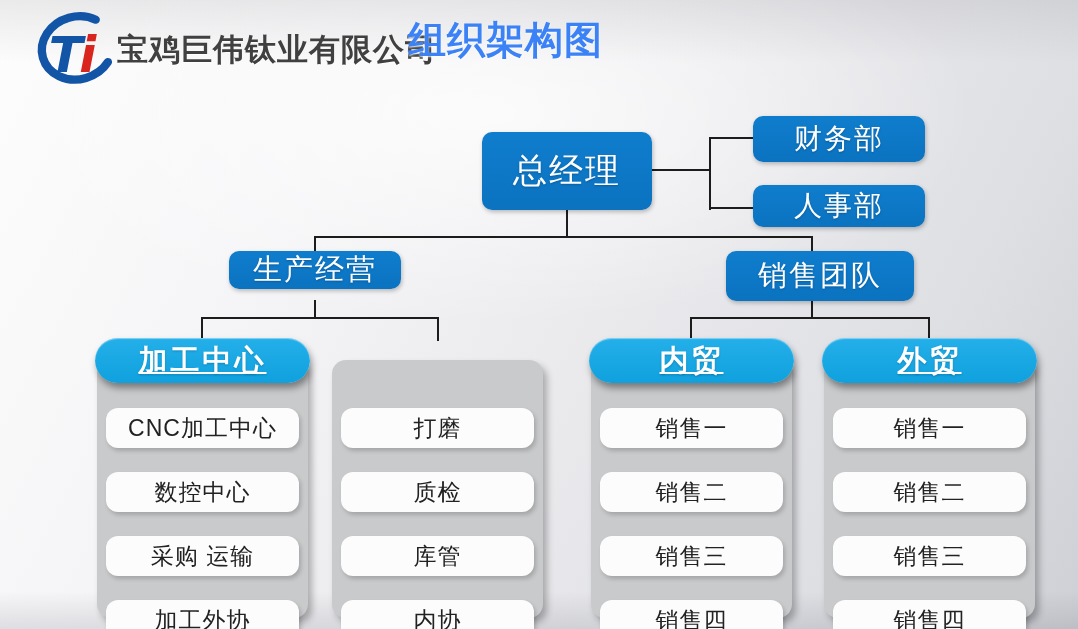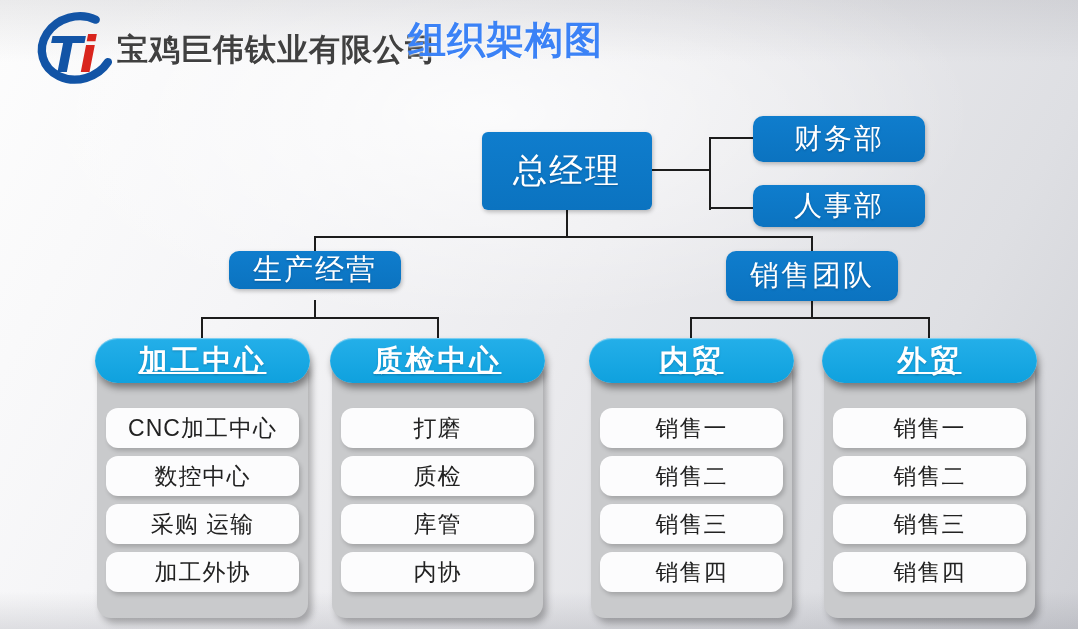--- a/index.html
+++ b/index.html
@@ -28,36 +28,36 @@
   
   .line{position:absolute;background:#1c1c1c;}
   
   .node{
     position:absolute;display:flex;align-items:center;justify-content:center;
     background:linear-gradient(180deg,#0f7dcd 0%,#0b73c0 100%);
     border-radius:10px;color:#fff;letter-spacing:2px;
     box-shadow:1px 2px 4px rgba(0,0,0,.25);
     text-shadow:0 1px 2px rgba(0,40,80,.35);
   }
-  .node-root{left:482px;top:132px;width:170px;height:78px;font-size:34px;border-radius:6px;}
+  .node-root{left:482px;top:132px;width:170px;height:78px;font-size:34px;}
   .node-finance{left:753px;top:116px;width:172px;height:46px;font-size:28px;}
   .node-hr{left:753px;top:185px;width:172px;height:42px;font-size:28px;}
   .node-production{left:229px;top:251px;width:172px;height:38px;font-size:29px;}
-  .node-sales{left:726px;top:251px;width:172px;height:50px;font-size:29px;}
+  .node-sales{left:726px;top:251px;width:188px;height:50px;font-size:29px;}
   
   .column{position:absolute;top:338px;height:280px;}
   .col-1{left:95px;width:215px;}
   .col-2{left:330px;width:215px;}
   .col-3{left:589px;width:205px;}
   .col-4{left:822px;width:215px;}
   .panel{
     position:absolute;left:2px;right:2px;top:22px;bottom:0;
     background:#c9cacc;border-radius:14px;
     box-shadow:4px 5px 7px rgba(0,0,0,.28);
-    display:flex;flex-direction:column;gap:8px;padding:48px 9px 0 9px;box-sizing:border-box;
+    display:flex;flex-direction:column;gap:24px;padding:48px 9px 0 9px;box-sizing:border-box;
   }
   .pill{
     position:absolute;left:0;right:0;top:0;height:45px;z-index:2;
     background:linear-gradient(180deg,#24afe9 0%,#0fa1de 100%);
     border-radius:23px;display:flex;align-items:center;justify-content:center;
     color:#fff;font-size:29px;font-weight:bold;letter-spacing:3px;
     box-shadow:2px 5px 7px rgba(0,0,0,.4), inset 0 1px 1px rgba(255,255,255,.45);
     text-shadow:0 1px 2px rgba(0,60,100,.3);
     text-decoration:underline;
   }
@@ -114,21 +114,20 @@
   <div class="pill">加工中心</div>
 </div>
 
 <div class="column col-2">
   <div class="panel">
     <div class="item">打磨</div>
     <div class="item">质检</div>
     <div class="item">库管</div>
     <div class="item">内协</div>
   </div>
-  <div class="pill">质检中心</div>
 </div>
 
 <div class="column col-3">
   <div class="panel">
     <div class="item">销售一</div>
     <div class="item">销售二</div>
     <div class="item">销售三</div>
     <div class="item">销售四</div>
   </div>
   <div class="pill">内贸</div>

